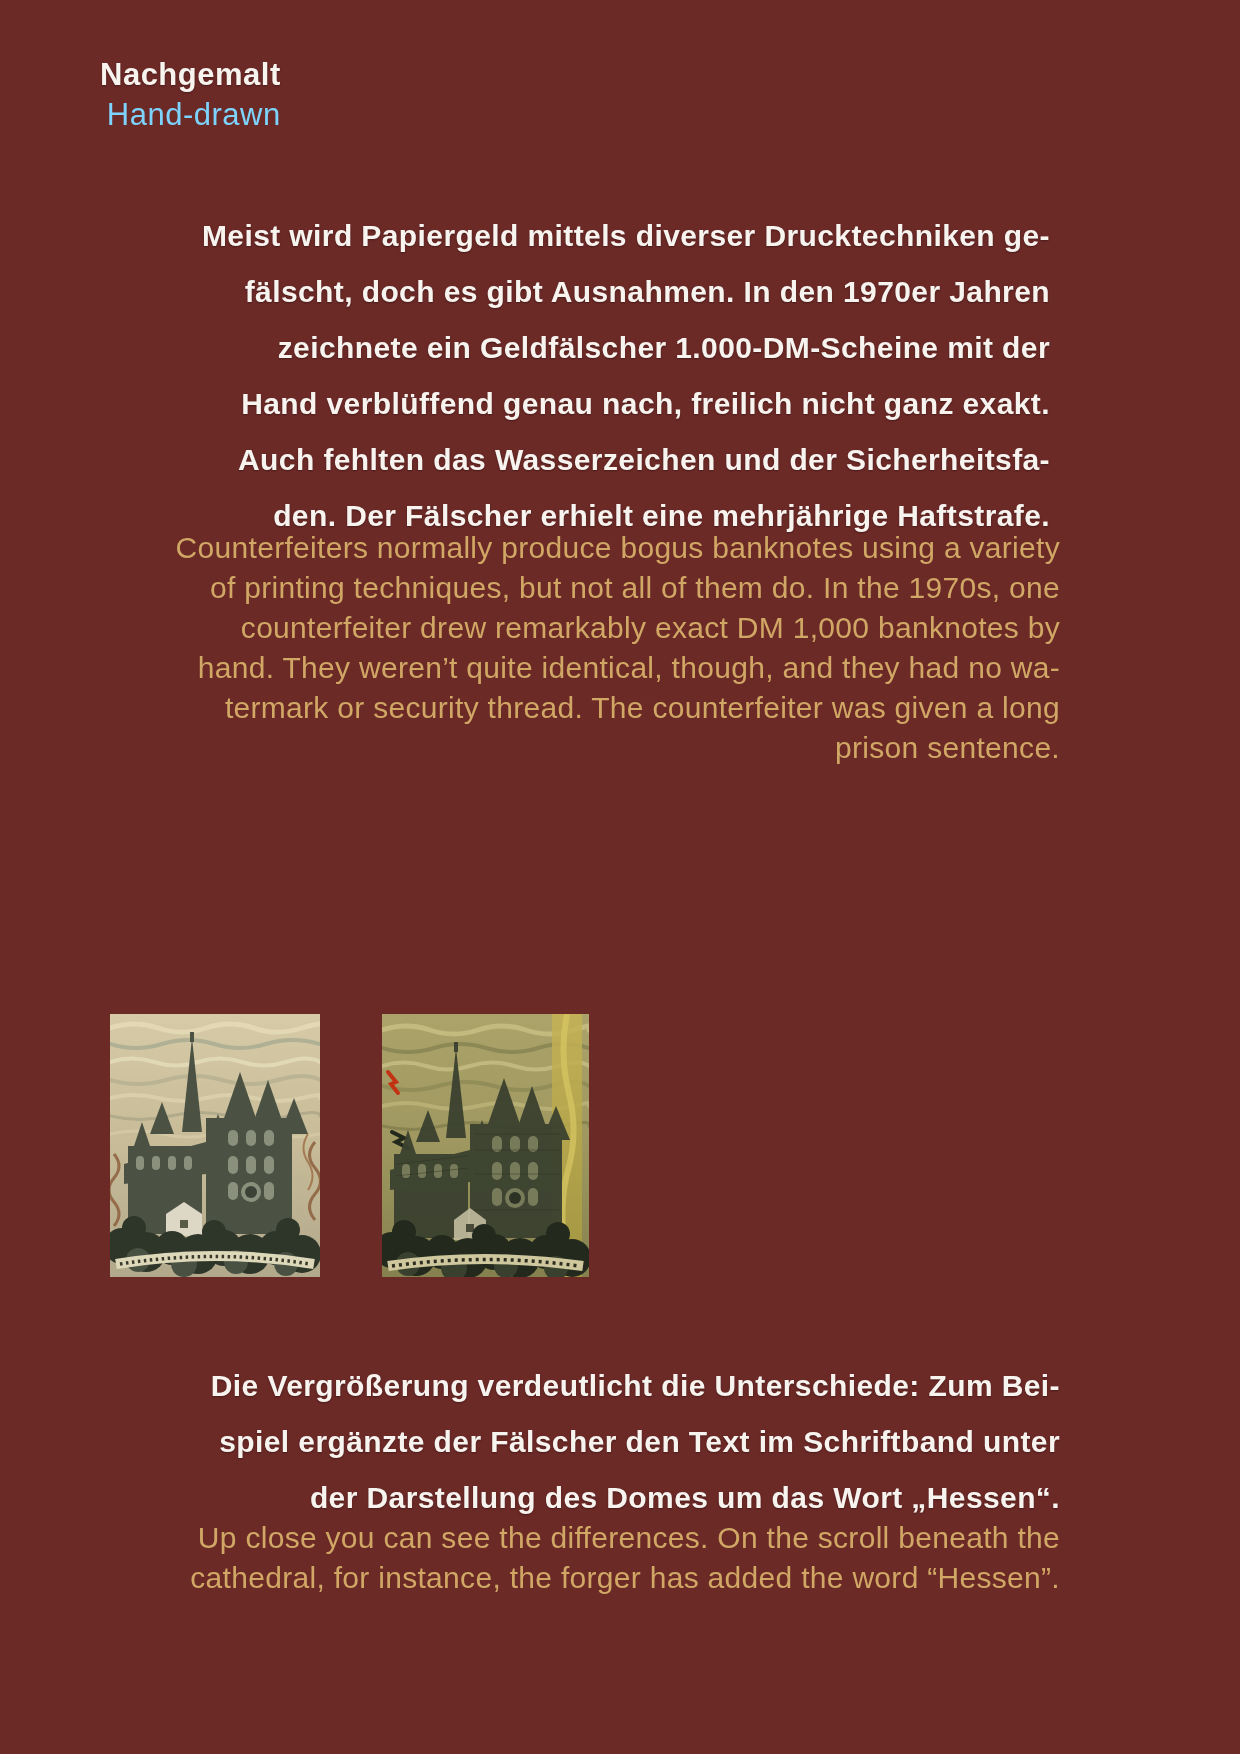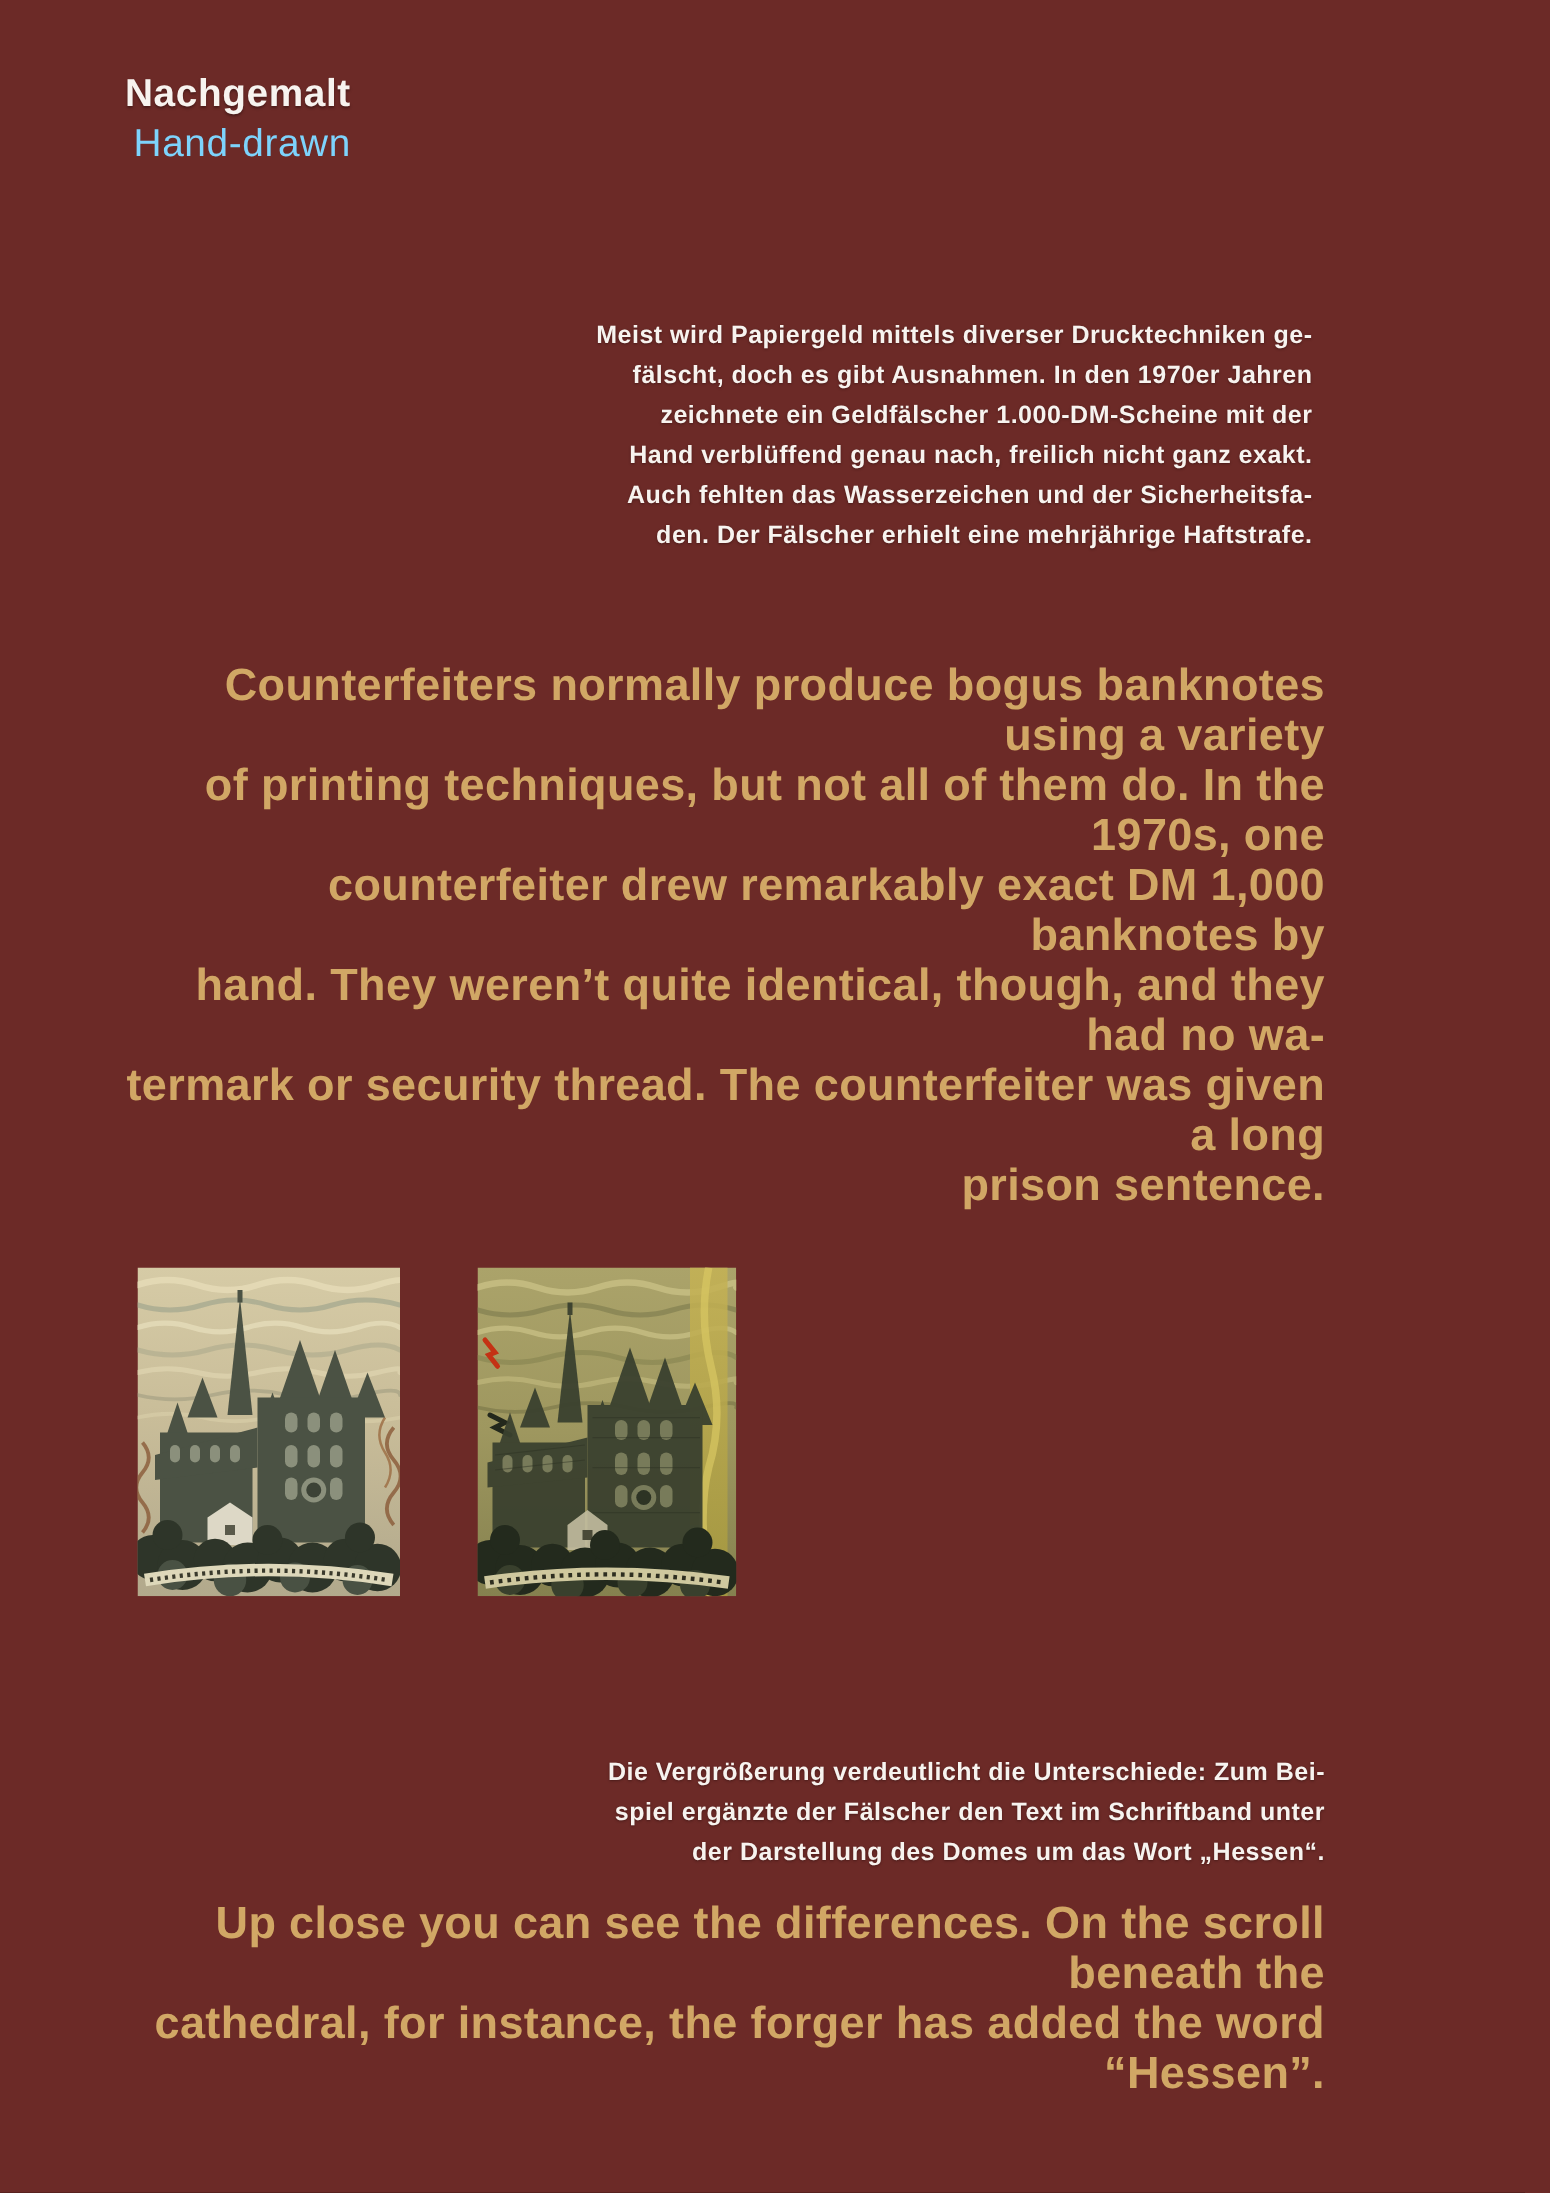--- a/index.html
+++ b/index.html
@@ -17,27 +17,26 @@
     margin:0;font-size:31px;line-height:40px;font-weight:700;
     color:#f7f3ef;letter-spacing:.5px;
     text-shadow:0 1px 2px rgba(30,8,8,.45);
   }
   .title-en{
     margin:0;font-size:31px;line-height:40px;font-weight:400;
     color:#7dd3fc;letter-spacing:.5px;
   }
   .para{position:absolute;left:100px;white-space:pre-line;margin:0;}
   .para.de{
-    font-weight:700;color:#f7f3ef;font-size:20px;line-height:32px;
+    font-weight:700;color:#f7f3ef;font-size:30px;line-height:56px;
     letter-spacing:.4px;
     text-shadow:0 1px 2px rgba(30,8,8,.45);
-    margin-top:44px;
   }
   .para.en{
-    font-weight:700;color:#d1a765;font-size:36px;line-height:40px;
+    font-weight:400;color:#d1a765;font-size:30px;line-height:40px;
     letter-spacing:.3px;
   }
   .para-de-1{top:208px;width:950px;}
   .para-en-1{top:528px;width:960px;}
   .para-de-2{top:1358px;width:960px;}
   .para-en-2{top:1518px;width:960px;}
   .figures{position:absolute;left:110px;top:1014px;display:flex;}
   .fig{display:block;}
   .fig svg{display:block;}
   .fig-right{margin-left:62px;}

